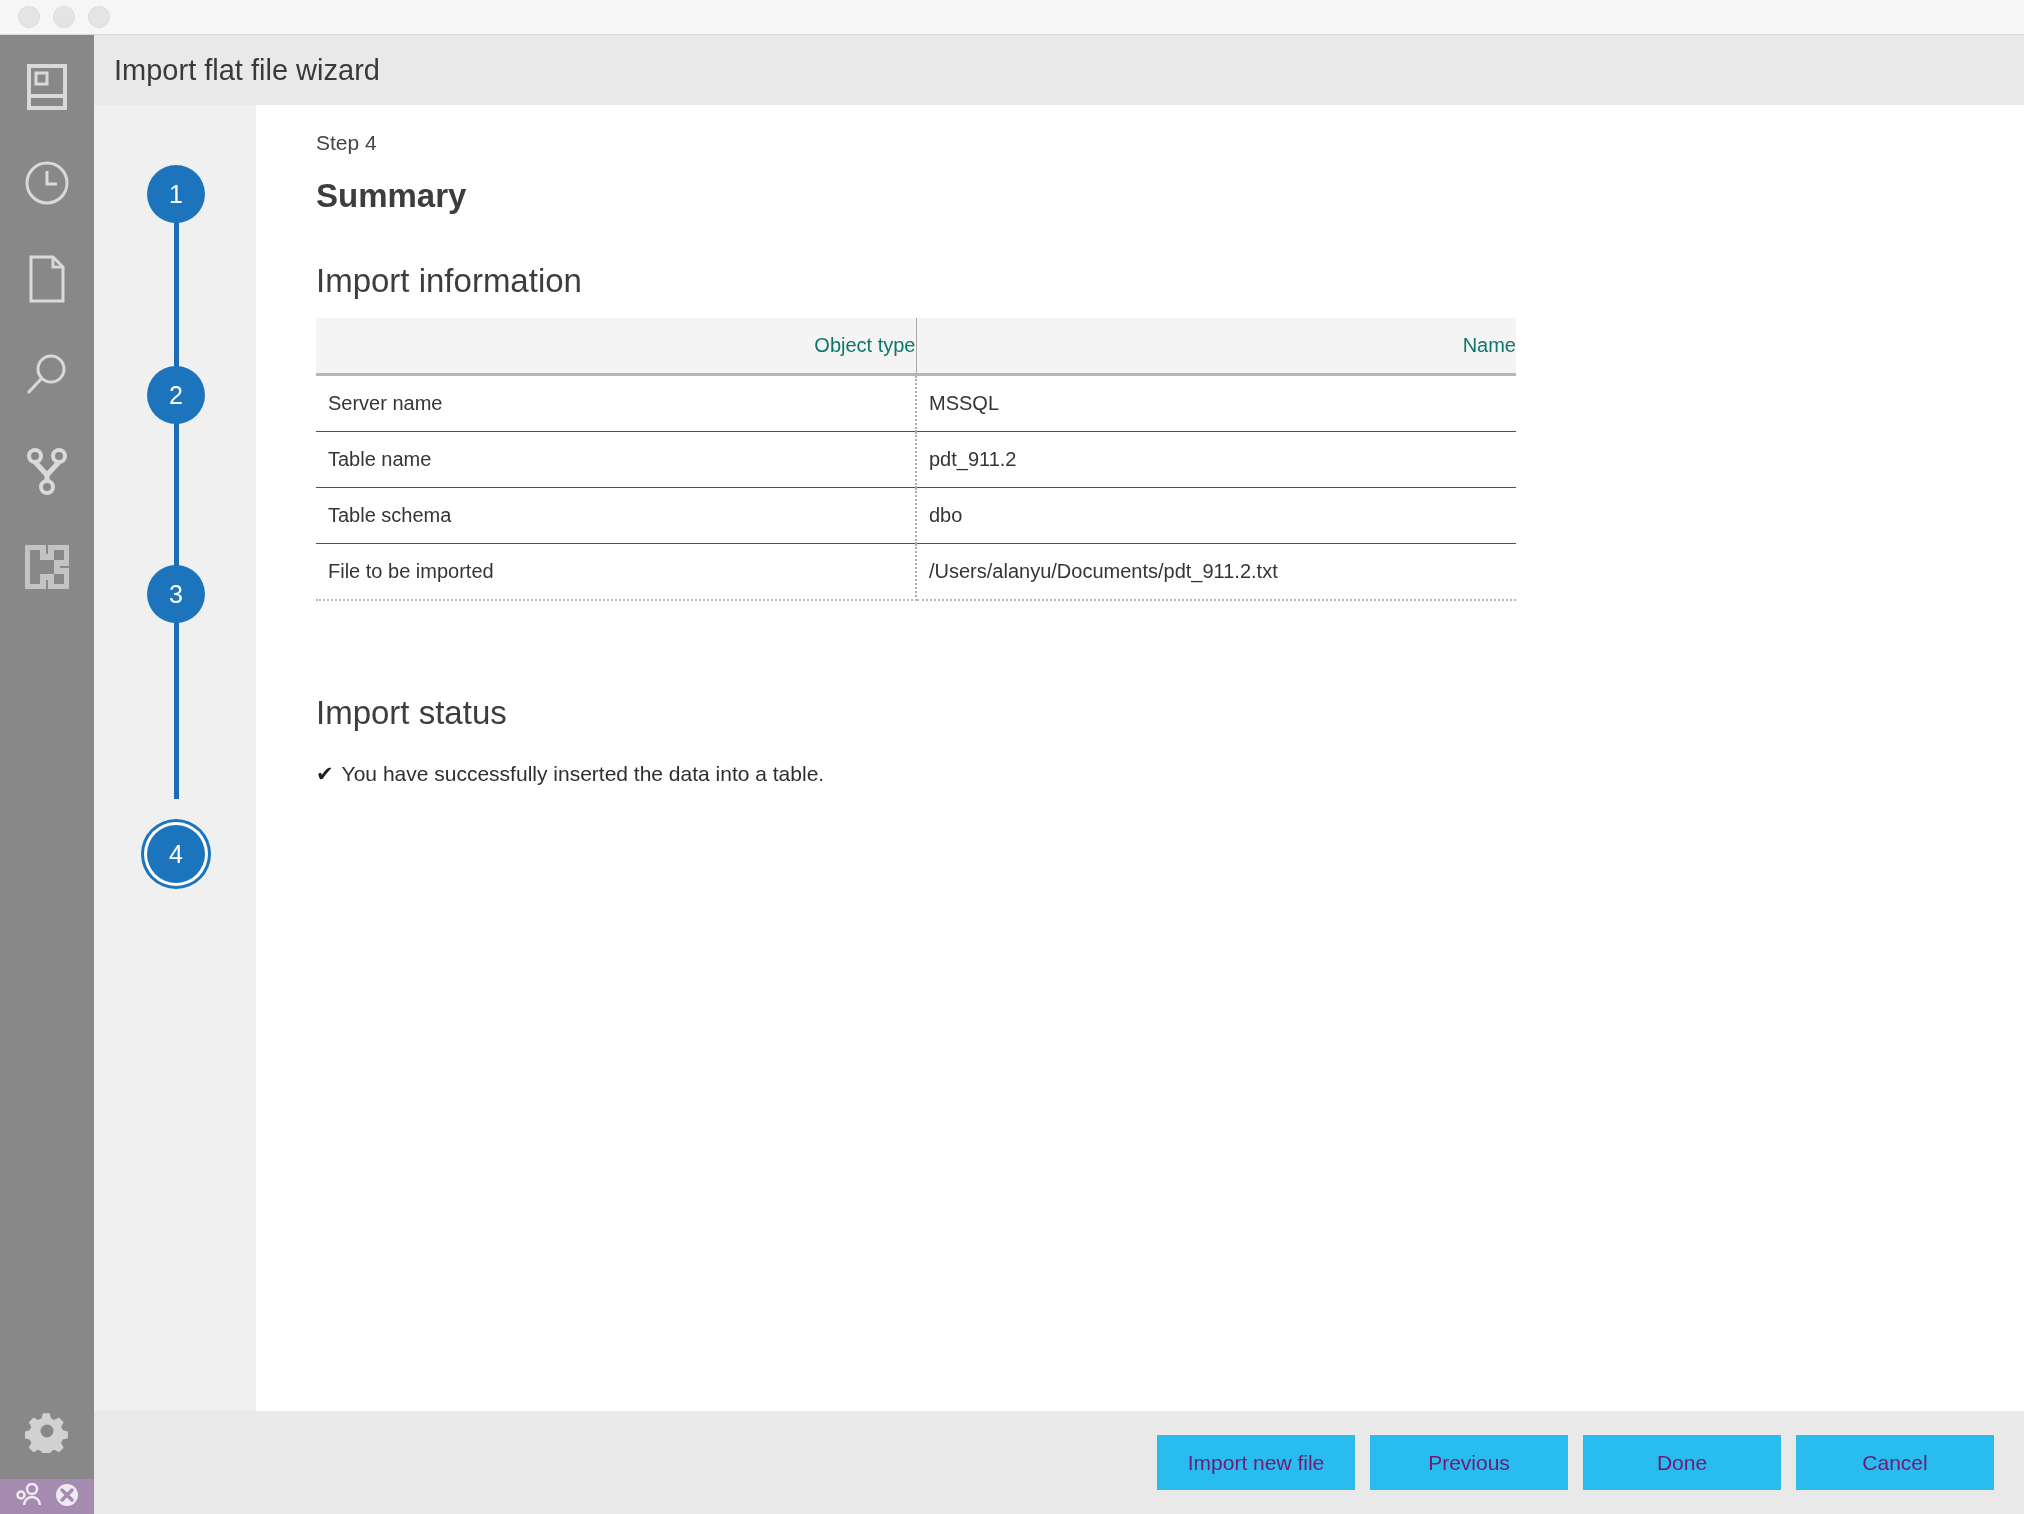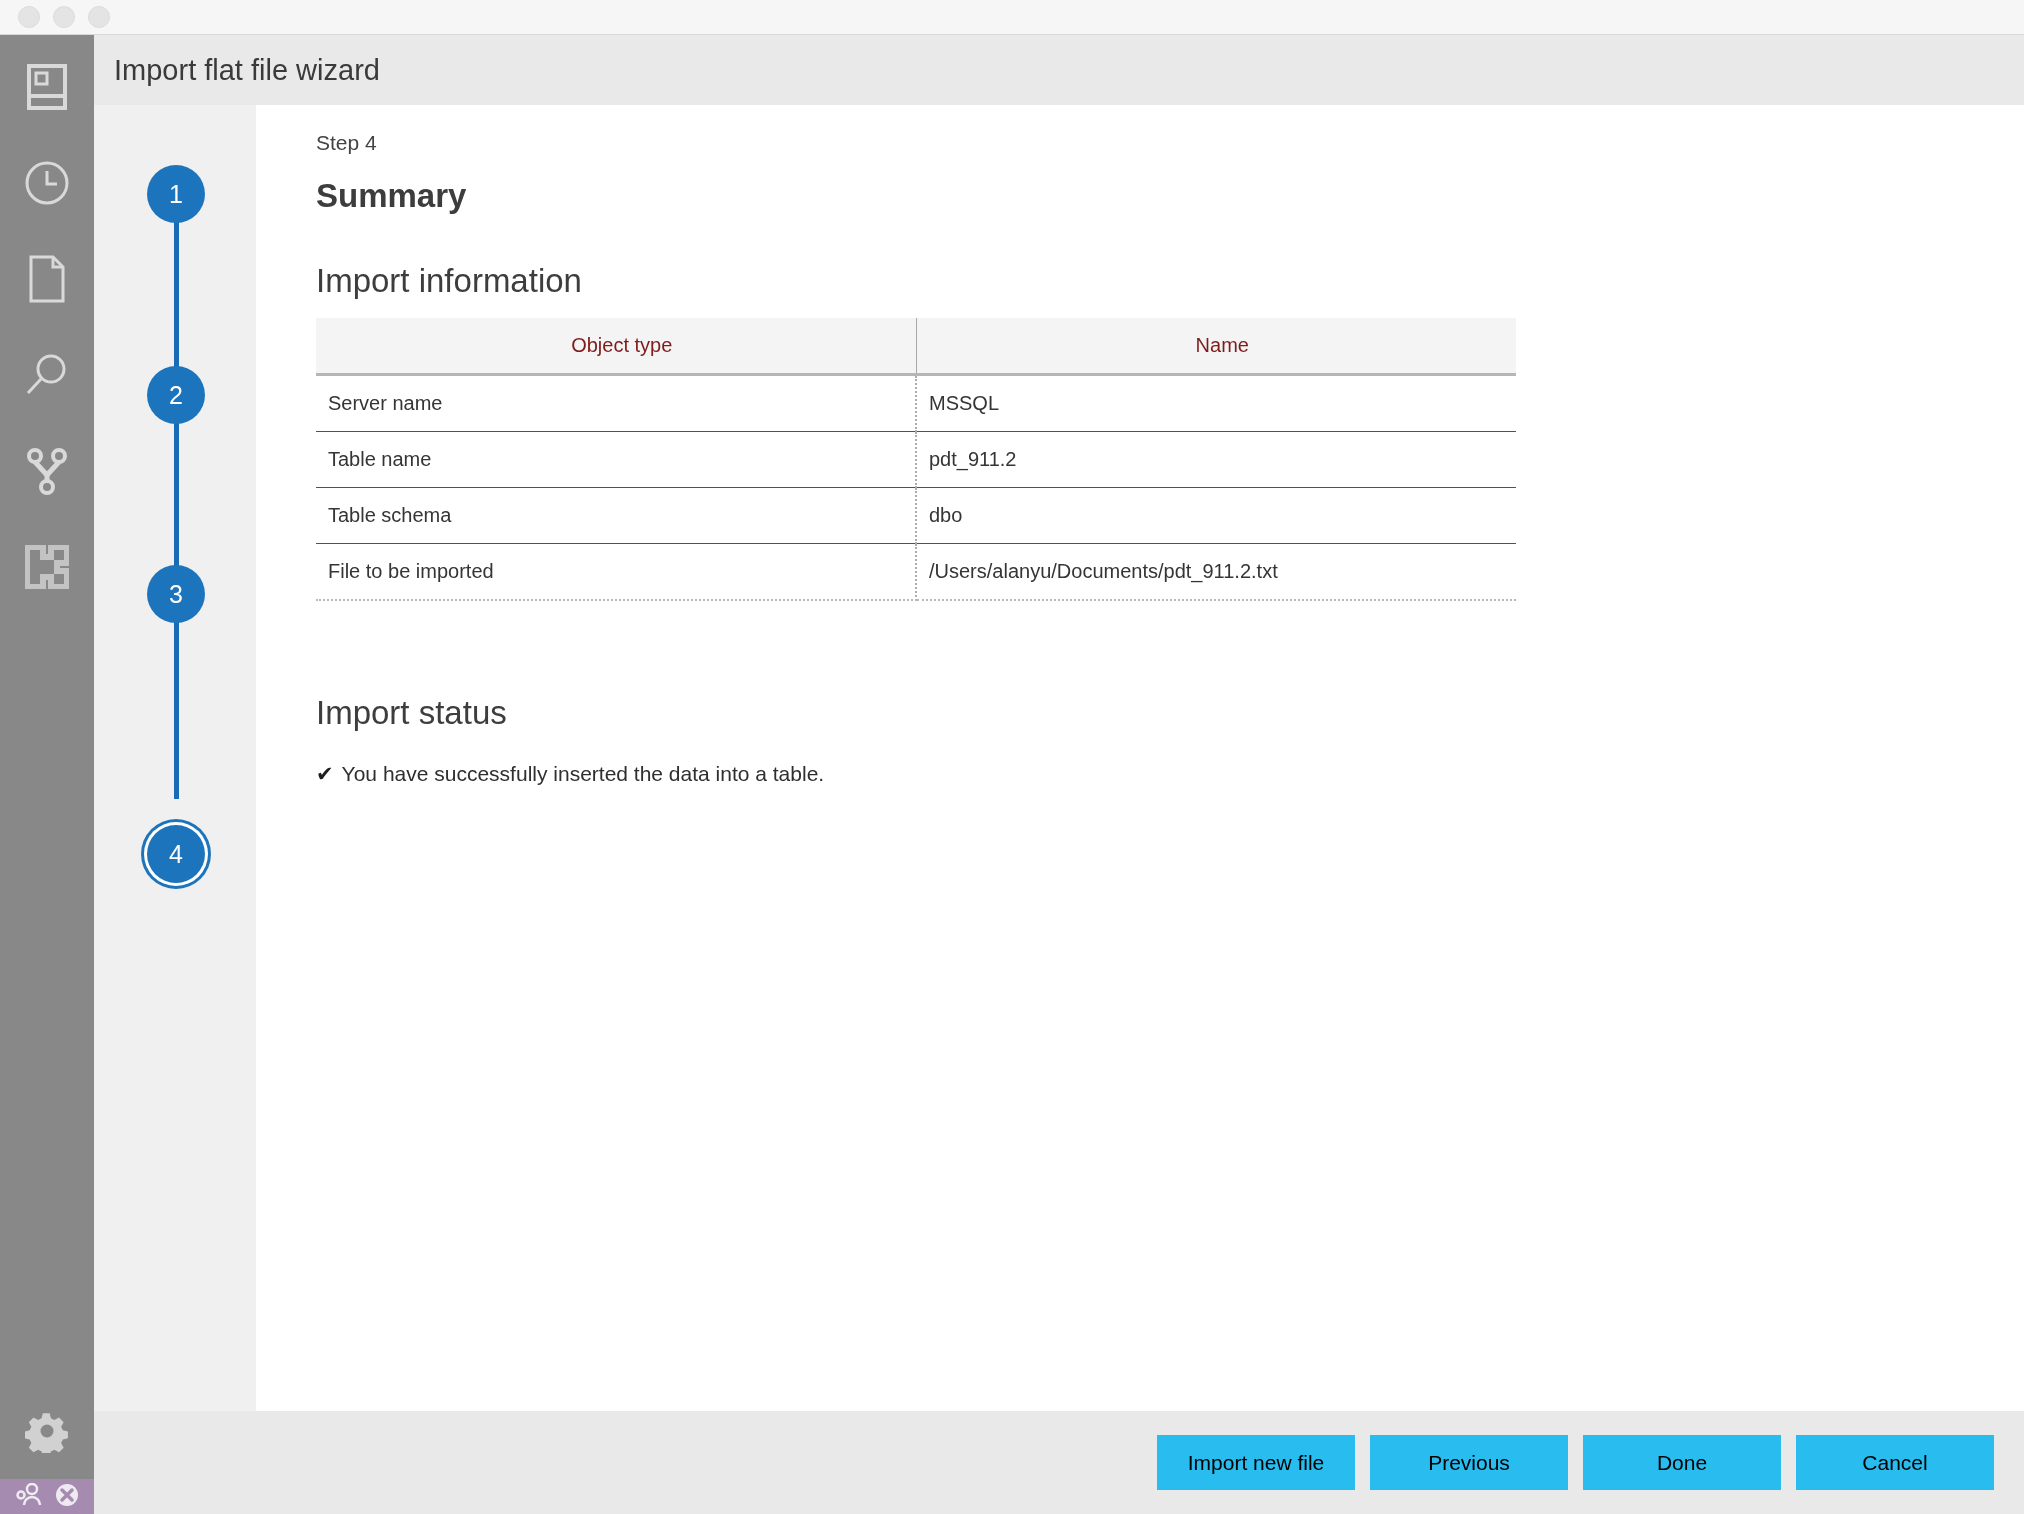--- a/index.html
+++ b/index.html
@@ -155,24 +155,24 @@
   }
 
   
   .summary-table {
     width: 1200px;
     border-collapse: collapse;
     table-layout: fixed;
   }
   .summary-table th {
     background: #f4f4f4;
-    text-align: center;
+    text-align: right;
     font-weight: 400;
     font-size: 20px;
-    color: #7f1d1d;
+    color: #0f766e;
     padding: 16px 0 16px 12px;
     border-bottom: 3px solid #b6b6b6;
   }
   .summary-table th.col-a { width: 600px; border-right: 1px solid #a8a8a8; }
   .summary-table th.col-b { width: 600px; }
   .summary-table td {
     font-size: 20px;
     color: #353535;
     padding: 16px 0 16px 12px;
     border-bottom: 1px solid #0369a1;
@@ -200,21 +200,21 @@
     height: 103px;
     background: #e9e9e9;
     display: flex;
     align-items: center;
     justify-content: flex-end;
     padding-right: 30px;
     gap: 15px;
   }
   .wiz-btn {
     background: #29bcef;
-    color: #000000;
+    color: #701a75;
     border: none;
     font-family: "Liberation Sans", sans-serif;
     font-size: 21px;
     height: 55px;
     min-width: 198px;
     padding: 0 18px;
     cursor: pointer;
   }
 </style>
 </head>

